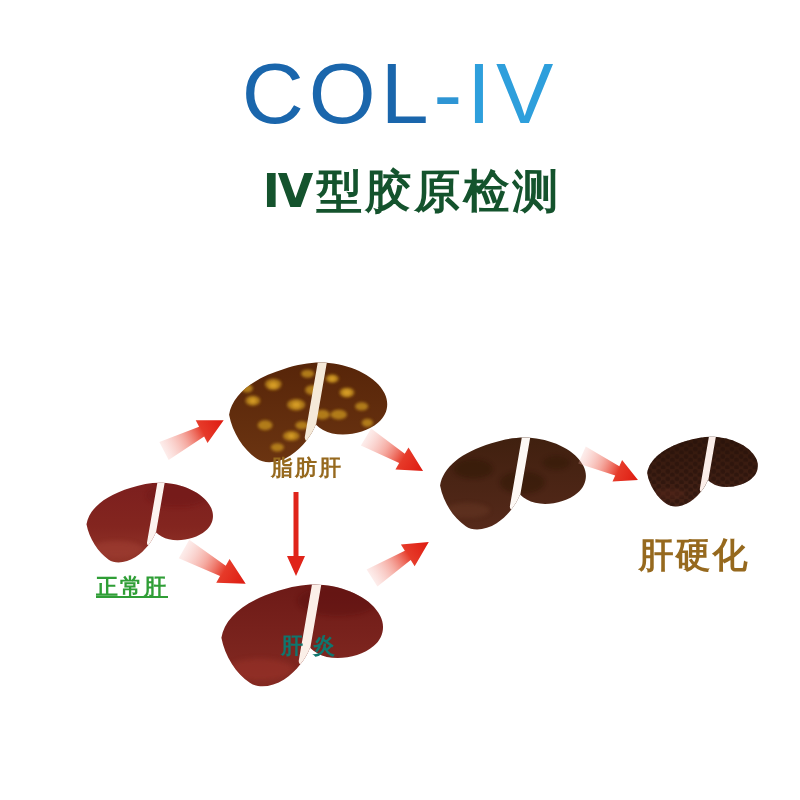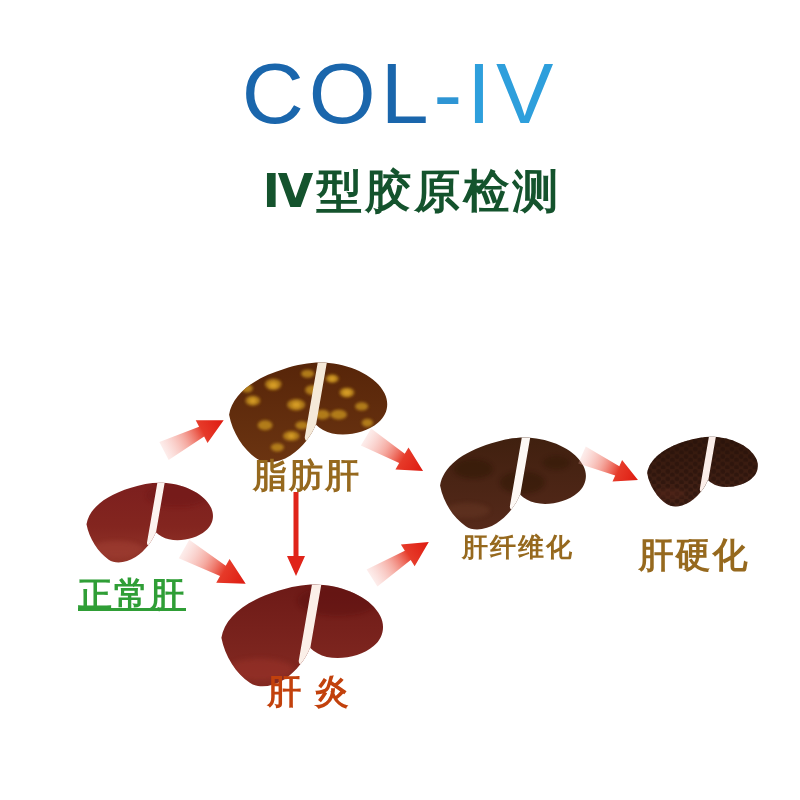--- a/index.html
+++ b/index.html
@@ -6,21 +6,21 @@
   .page{position:relative;width:800px;height:800px;background:#ffffff;overflow:hidden;
         font-family:"Liberation Sans","DejaVu Sans",sans-serif;}
   .title{position:absolute;top:46px;left:0;width:100%;text-align:center;
          font-size:86px;font-weight:500;letter-spacing:5px;line-height:1.1;}
   .subtitle{position:absolute;top:164px;left:0;width:100%;text-align:center;
             font-size:46px;font-weight:bold;letter-spacing:3px;line-height:1.2;}
   .diagram{position:absolute;left:0;top:0;width:800px;height:800px;}
   .liver{position:absolute;}
   .overlay{position:absolute;left:0;top:0;width:800px;height:800px;pointer-events:none;}
   .stage-label{position:absolute;width:180px;text-align:center;font-weight:bold;
-               font-size:34px;letter-spacing:2px;white-space:nowrap;}
+               font-size:22px;letter-spacing:2px;white-space:nowrap;}
   .defs-holder{position:absolute;width:0;height:0;}
 </style>
 </head>
 <body>
 
 <div class="page">
 
   <svg class="defs-holder" aria-hidden="true">
     <defs>
       <path id="liver-shape" d="M16,72 C20,48 44,28 84,16 C102,10 122,7 138,9 C168,12 196,26 206,46 C212,58 210,72 198,82 C184,94 160,99 142,95 C134,93 127,89 122,84 C117,97 106,112 91,122 C77,131 60,133 50,126 C34,115 20,94 16,72 Z"></path>
@@ -150,17 +150,16 @@
       <use href="#arrow-swoosh" fill="url(#g-arrow)" transform="translate(164,451) rotate(-27.3) scale(0.92)"></use>
       <use href="#arrow-swoosh" fill="url(#g-arrow)" transform="translate(184,549) rotate(29.4) scale(0.97)"></use>
       <use href="#arrow-swoosh" fill="url(#g-arrow)" transform="translate(366,437) rotate(30.8) scale(0.91)"></use>
       <use href="#arrow-swoosh" fill="url(#g-arrow)" transform="translate(372,578) rotate(-32.3) scale(0.92)"></use>
       <use href="#arrow-swoosh" fill="url(#g-arrow)" transform="translate(582,455) rotate(24.1) scale(0.84)"></use>
       <path d="M293.5,492 L298.5,492 L298.5,556 L305,556 L296,576 L287,556 L293.5,556 Z" fill="#e0241a"></path>
     </svg>
 
     <div class="stage-label" style="left: 42px; top: 572px; color: rgb(47, 158, 54); text-decoration: underline;">正常肝</div>
     <div class="stage-label" style="left: 217px; top: 453px; color: rgb(150, 105, 30);">脂肪肝</div>
-    <div class="stage-label" style="left: 219px; top: 669px; color: #c2410c;">肝 炎</div>
-    <div class="stage-label" style="left: 428px; top: 530px; font-size: 26px; color: rgb(150, 105, 30);">肝纤维化</div>
+    <div class="stage-label" style="left: 219px; top: 631px; color: #0f766e;">肝 炎</div>
     <div class="stage-label" style="left: 604px; top: 532px; font-size: 35px; color: rgb(150, 105, 30);">肝硬化</div>
   </div>
 </div>
 
 </body></html>

